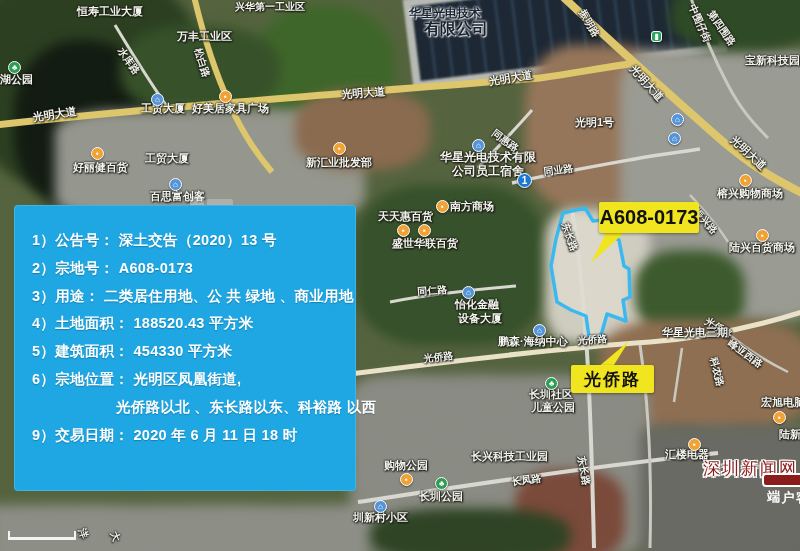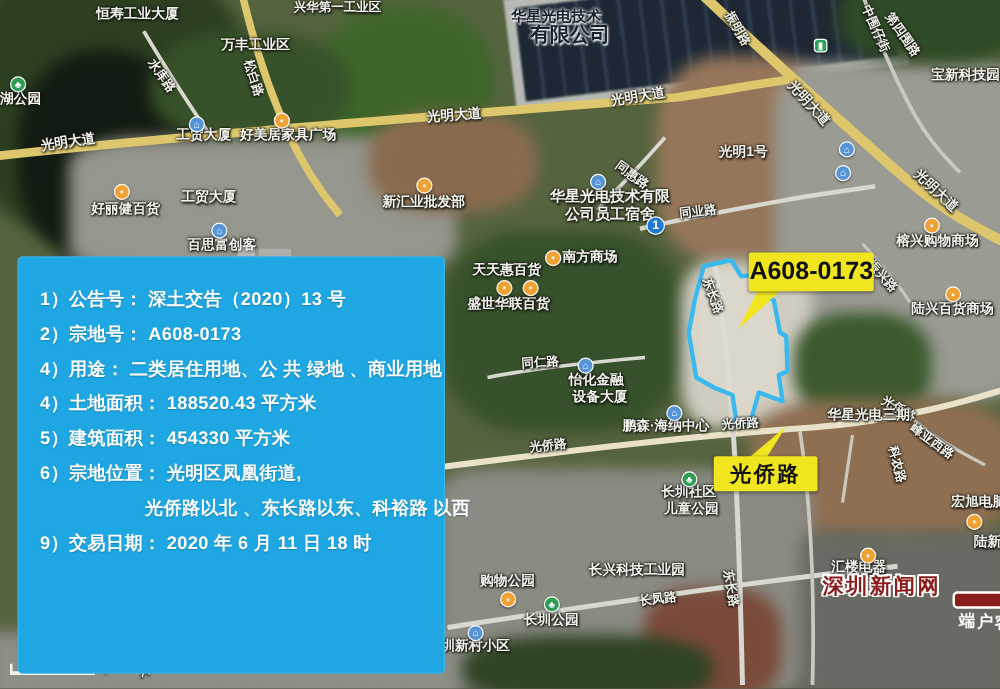--- a/index.html
+++ b/index.html
@@ -22,33 +22,33 @@
   .poi.building{background:#5694d8;}
   .poi.park{background:#2f9e54;}
   .poi.metro{background:#1f78d1;width:15px;height:15px;font-size:10px;}
   .poi.transit{background:#2aa55c;border-radius:3px;width:11px;height:11px;}
   
   .callout{position:absolute;background:#f0e51e;color:#111;font-weight:700;text-align:center;
            border-radius:2px;box-shadow:0 1px 3px rgba(0,0,0,.4);z-index:41;display:flex;align-items:center;justify-content:center;}
   #callout-parcel{left:599px;top:202px;width:100px;height:31px;font-size:20px;letter-spacing:0px;}
   #callout-road{left:571px;top:365px;width:83px;height:28px;font-size:17px;letter-spacing:2px;}
   
-  #info-panel{position:absolute;left:14px;top:205px;width:342px;height:334px;background:#1ea7e3;
+  #info-panel{position:absolute;left:14px;top:205px;width:342px;height:286px;background:#1ea7e3;
               border-radius:4px;z-index:50;padding:22px 12px 0 18px;box-shadow:0 0 0 1px rgba(255,255,255,.15) inset;}
   .panel-line{color:#fff;font-size:14.5px;font-weight:700;line-height:27.8px;letter-spacing:.3px;white-space:nowrap;
               text-shadow:0 1px 1px rgba(0,60,90,.35);}
   .panel-line.indent{padding-left:84px;}
   
   #logo{position:absolute;left:658px;top:455px;z-index:60;width:140px;}
   #logo-brand{font-size:56px;font-weight:700;color:#8a1c1c;line-height:1;letter-spacing:-2px;
     text-shadow:-2px 0 0 #fff,2px 0 0 #fff,0 -2px 0 #fff,0 2px 0 #fff,-2px -2px 0 #fff,2px 2px 0 #fff,-2px 2px 0 #fff,2px -2px 0 #fff;}
   #logo-client{position:absolute;left:104px;top:18px;background:#8a1c1c;color:#fff;border:2px solid #fff;
     border-radius:4px;writing-mode:vertical-rl;font-size:13px;font-weight:700;padding:4px 2px;letter-spacing:2px;line-height:1.1;}
-  #logo-site{margin-top:2px;font-size:17px;font-weight:700;color:#8a1c1c;letter-spacing:2px;
-    text-shadow:-1.5px 0 0 #fff,1.5px 0 0 #fff,0 -1.5px 0 #fff,0 1.5px 0 #fff,-1.5px -1.5px 0 #fff,1.5px 1.5px 0 #fff,-1.5px 1.5px 0 #fff,1.5px -1.5px 0 #fff;}
+  #logo-site{margin-top:2px;font-size:17px;font-weight:400;color:#8a1c1c;letter-spacing:2px;
+    text-shadow:-1.5px 0 0 #fff,1.5px 0 0 #fff,0 -1.5px 0 #fff,0 1.5px 0 #fff,-1.5px -1.5px 0 #fff,1.5px 1.5px 0 #fff,-1.5px 1.5px 0 #fff,1.5px -1.5px 0 #fff;text-align:right;}
   
   #scalebar{position:absolute;left:8px;top:531px;width:68px;height:9px;z-index:30;opacity:.9;}
   #scalebar .bar{position:absolute;left:0;top:6px;width:68px;height:2.5px;background:#fff;}
   #scalebar .tick{position:absolute;top:0;width:2px;height:9px;background:#fff;}
   #map-watermark{position:absolute;left:190px;top:196px;z-index:5;opacity:.5;display:flex;gap:3px;align-items:center;}
   #map-watermark .sq{width:14px;height:14px;border-radius:3px;background:rgba(235,235,235,.8);}
   #map-watermark .bar{width:26px;height:8px;border-radius:2px;background:rgba(235,235,235,.6);}
 </style>
 </head>
 <body>
@@ -118,21 +118,21 @@
       <span class="map-label" style="left: 745px; top: 55px;">宝新科技园</span>
       <span class="map-label" style="left: 636px; top: 63px; transform: rotate(48deg);">光明大道</span>
       <span class="map-label" style="left: 736px; top: 134px; transform: rotate(43deg);">光明大道</span>
       <span class="map-label" style="left: 496px; top: 128px; transform: rotate(36deg); font-size: 10px;">同惠路</span>
       <span class="map-label" style="left: 575px; top: 117px;">光明1号</span>
       <span class="map-label" style="left: 543px; top: 167px; transform: rotate(-7deg); font-size: 10px;">同业路</span>
       <span class="map-label" style="left: 440px; top: 151px; font-size: 12px;">华星光电技术有限</span>
       <span class="map-label" style="left: 452px; top: 165px; font-size: 12px;">公司员工宿舍</span>
       <span class="map-label" style="left: 450px; top: 201px;">南方商场</span>
       <span class="map-label" style="left: 378px; top: 211px;">天天惠百货</span>
-      <span class="map-label" style="left: 374px; top: 238px;">盛世华联百货</span>
+      <span class="map-label" style="left: 392px; top: 238px;">盛世华联百货</span>
       <span class="map-label" style="left: 569px; top: 221px; transform: rotate(70deg); font-size: 10px;">东长路</span>
       <span class="map-label" style="left: 699px; top: 207px; transform: rotate(48deg); font-size: 10px;">振兴路</span>
       <span class="map-label" style="left: 717px; top: 188px;">榕兴购物商场</span>
       <span class="map-label" style="left: 729px; top: 242px;">陆兴百货商场</span>
       <span class="map-label" style="left: 417px; top: 287px; transform: rotate(-4deg); font-size: 10px;">同仁路</span>
       <span class="map-label" style="left: 455px; top: 299px;">怡化金融</span>
       <span class="map-label" style="left: 458px; top: 313px;">设备大厦</span>
       <span class="map-label" style="left: 498px; top: 336px;">鹏森·海纳中心</span>
       <span class="map-label" style="left: 577px; top: 336px; transform: rotate(-4deg); font-size: 10px;">光侨路</span>
       <span class="map-label" style="left: 423px; top: 354px; transform: rotate(-6deg); font-size: 10px;">光侨路</span>
@@ -195,21 +195,21 @@
     <polygon points="607,231 626,231 591,263" fill="#f0e51e"></polygon>
     <polygon points="597,368 612,368 629,341" fill="#f0e51e"></polygon>
   </svg>
 
   <div id="callout-parcel" class="callout">A608-0173</div>
   <div id="callout-road" class="callout">光侨路</div>
 
   <div id="info-panel">
       <div class="panel-line">1）公告号： 深土交告（2020）13 号</div>
       <div class="panel-line">2）宗地号： A608-0173</div>
-      <div class="panel-line">4）用途： 二类居住用地、公 共 绿地 、商业用地</div>
+      <div class="panel-line">3）用途： 二类居住用地、公 共 绿地 、商业用地</div>
       <div class="panel-line">4）土地面积： 188520.43 平方米</div>
       <div class="panel-line">5）建筑面积： 454330 平方米</div>
       <div class="panel-line">6）宗地位置： 光明区凤凰街道,</div>
       <div class="panel-line indent">光侨路以北 、东长路以东、科裕路 以西</div>
       <div class="panel-line">9）交易日期： 2020 年 6 月 11 日 18 时</div>
     </div>
 
   <div id="logo">
     <div id="logo-client">客户端</div>
     <div id="logo-site">深圳新闻网</div>

